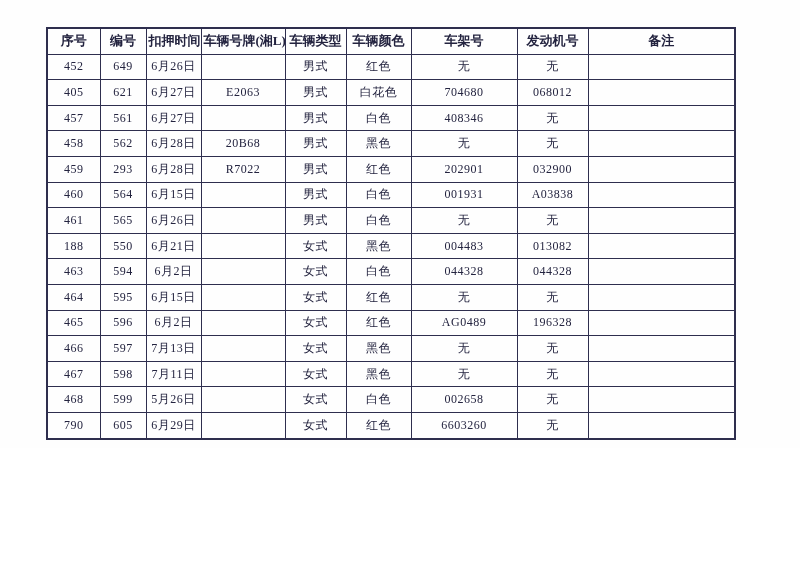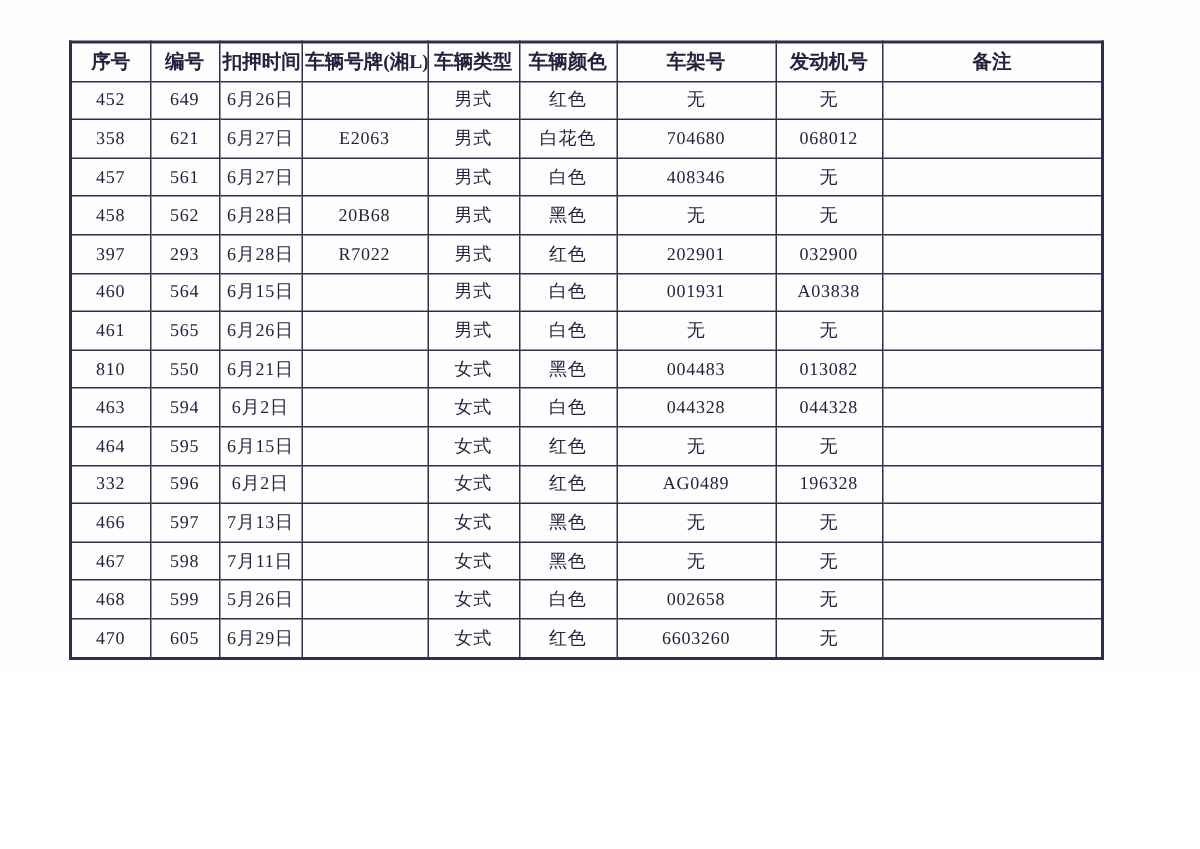--- a/index.html
+++ b/index.html
@@ -79,21 +79,21 @@
           <td>649</td>
           <td>6月26日</td>
           <td></td>
           <td>男式</td>
           <td>红色</td>
           <td>无</td>
           <td>无</td>
           <td></td>
         </tr>
         <tr>
-          <td>358</td>
+          <td>405</td>
           <td>621</td>
           <td>6月27日</td>
           <td>E2063</td>
           <td>男式</td>
           <td>白花色</td>
           <td>704680</td>
           <td>068012</td>
           <td></td>
         </tr>
         <tr>
@@ -112,21 +112,21 @@
           <td>562</td>
           <td>6月28日</td>
           <td>20B68</td>
           <td>男式</td>
           <td>黑色</td>
           <td>无</td>
           <td>无</td>
           <td></td>
         </tr>
         <tr>
-          <td>397</td>
+          <td>459</td>
           <td>293</td>
           <td>6月28日</td>
           <td>R7022</td>
           <td>男式</td>
           <td>红色</td>
           <td>202901</td>
           <td>032900</td>
           <td></td>
         </tr>
         <tr>
@@ -145,21 +145,21 @@
           <td>565</td>
           <td>6月26日</td>
           <td></td>
           <td>男式</td>
           <td>白色</td>
           <td>无</td>
           <td>无</td>
           <td></td>
         </tr>
         <tr>
-          <td>810</td>
+          <td>188</td>
           <td>550</td>
           <td>6月21日</td>
           <td></td>
           <td>女式</td>
           <td>黑色</td>
           <td>004483</td>
           <td>013082</td>
           <td></td>
         </tr>
         <tr>
@@ -178,21 +178,21 @@
           <td>595</td>
           <td>6月15日</td>
           <td></td>
           <td>女式</td>
           <td>红色</td>
           <td>无</td>
           <td>无</td>
           <td></td>
         </tr>
         <tr>
-          <td>332</td>
+          <td>465</td>
           <td>596</td>
           <td>6月2日</td>
           <td></td>
           <td>女式</td>
           <td>红色</td>
           <td>AG0489</td>
           <td>196328</td>
           <td></td>
         </tr>
         <tr>
@@ -222,21 +222,21 @@
           <td>599</td>
           <td>5月26日</td>
           <td></td>
           <td>女式</td>
           <td>白色</td>
           <td>002658</td>
           <td>无</td>
           <td></td>
         </tr>
         <tr>
-          <td>470</td>
+          <td>790</td>
           <td>605</td>
           <td>6月29日</td>
           <td></td>
           <td>女式</td>
           <td>红色</td>
           <td>6603260</td>
           <td>无</td>
           <td></td>
         </tr>
       </tbody>

